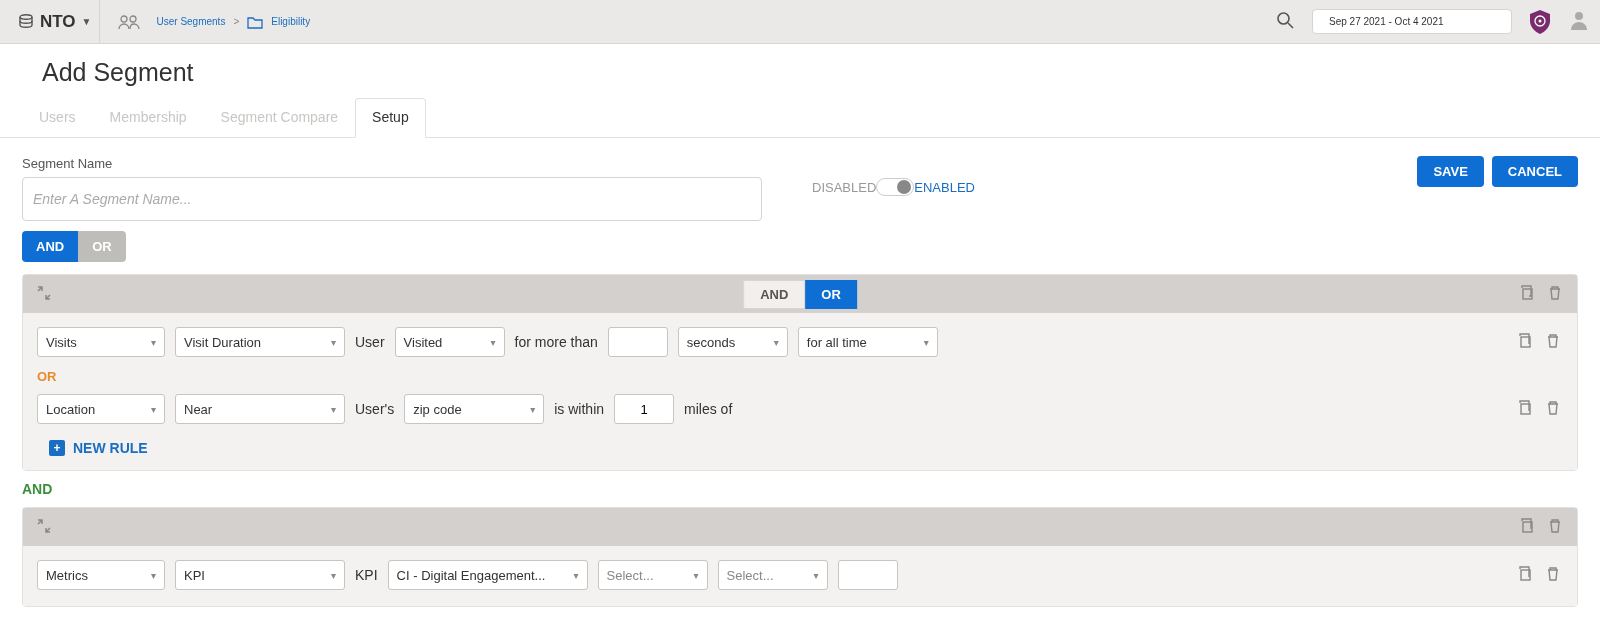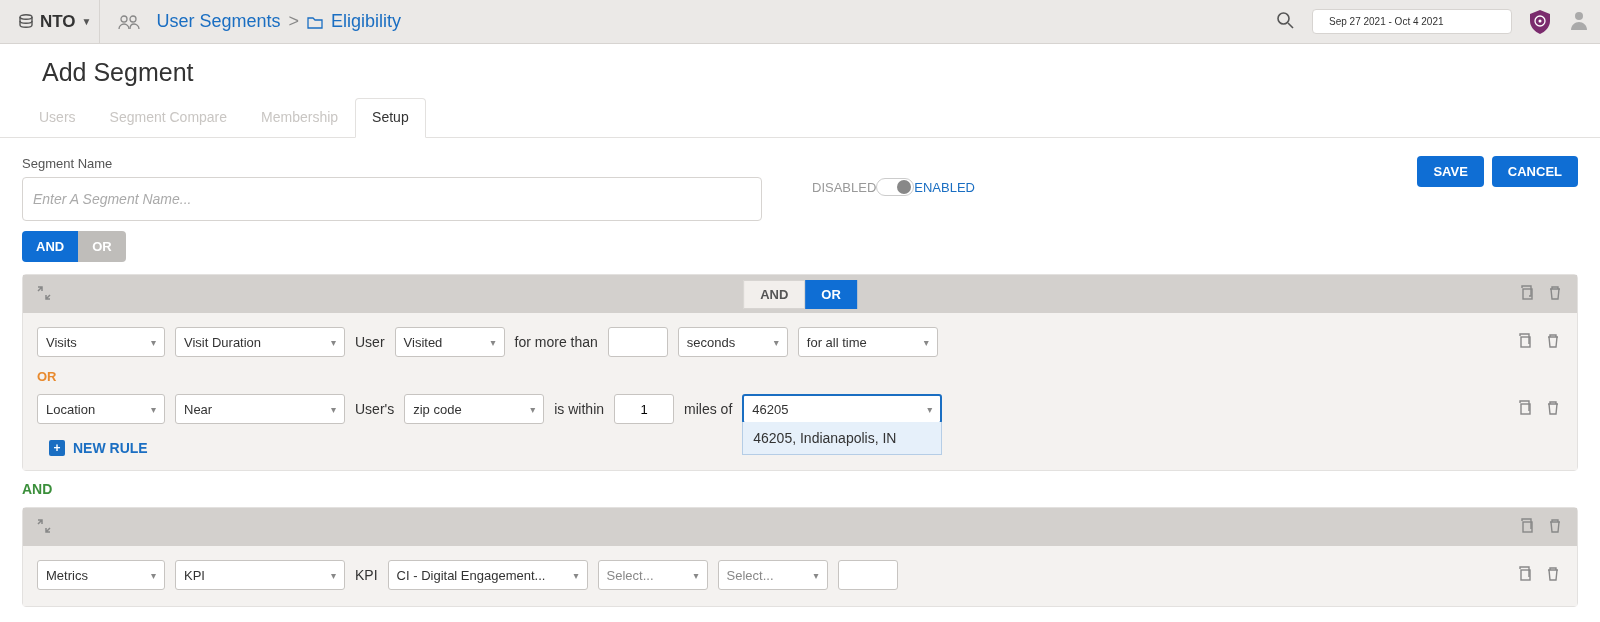--- a/index.html
+++ b/index.html
@@ -4,21 +4,21 @@
 <style>
   * { box-sizing: border-box; margin: 0; padding: 0; font-family: -apple-system, BlinkMacSystemFont, "Segoe UI", Arial, sans-serif; }
   body { width: 1600px; height: 622px; background: #fff; overflow: hidden; }
 
   
   .topbar { height: 44px; background: #ebe9e7; border-bottom: 1px solid #d7d4d1; display: flex; align-items: center; padding: 0 10px; }
   .topbar-left { display: flex; align-items: center; gap: 10px; justify-content: flex-end; }
   .db-icon svg { display:block; }
   .org-picker { display:flex; align-items:center; gap:6px; font-weight:600; font-size:17px; color:#333; cursor:pointer; padding:0 8px; height:44px; border-right:1px solid #d7d4d1;}
   .people-icon svg { display:block; }
-  .breadcrumb { display:flex; align-items:center; gap:8px; font-size:18px; margin-left:6px;}
+  .breadcrumb { display:flex; align-items:center; gap:8px; font-size:10px; margin-left:6px;}
   .breadcrumb a { color:#1a6ec2; text-decoration:none; }
   .breadcrumb .sep { color:#888; }
   .folder-icon svg { display:block;}
   .topbar-right { margin-left:auto; display:flex; align-items:center; gap:14px; }
   .search-btn { background:none; border:none; cursor:pointer; padding:4px;}
   .daterange { border:1px solid #d7d4d1; background:#fff; border-radius:4px; padding:6px 16px; font-size:10px; color:#333; min-width:200px; }
   .shield-badge { width:28px; height:28px; display:flex; align-items:center; justify-content:center;}
   .user-avatar { color:#888; cursor:pointer;}
   .page-title { font-size:25px; color:#333; padding:14px 22px 10px 42px; font-weight:400;}
   .tabs { display:flex; border-bottom:1px solid #e3e1df; padding:0 22px;}
@@ -138,22 +138,22 @@
           <path d="M3 21c0-5 4-8 8-8s8 3 8 8" fill="#aaa"></path>
         </svg>
     </span>
   </div>
 </div>
 
 <div class="page-title">Add Segment</div>
 
 <div class="tabs">
   <div class="tab">Users</div>
+  <div class="tab">Membership</div>
   <div class="tab">Segment Compare</div>
-  <div class="tab">Membership</div>
   <div class="tab active enabled">Setup</div>
 </div>
 
 <div class="form-hdr">
   <div class="seg-name-block">
     <label class="seg-name-label">Segment Name</label>
     <input class="seg-name-input" placeholder="Enter A Segment Name..." style="">
   </div>
   <div class="toggle-block">
     <span class="toggle-label-off">DISABLED</span>
@@ -219,25 +219,20 @@
     <div class="or-sep">OR</div>
 
     <div class="rule-row">
       <div class="ctl select w128">Location</div>
       <div class="ctl select w170">Near</div>
       <span class="txt-inline">User's</span>
       <div class="ctl select w140">zip code</div>
       <span class="txt-inline">is within</span>
       <input class="input-num" value="1" style="">
       <span class="txt-inline">miles of</span>
-      <div class="ctl select w200 zip-select">
-        <span>46205</span>
-        <div class="zip-dropdown">46205, Indianapolis, IN</div>
-        <span class="cursor-arrow">➤</span>
-      </div>
       <div class="row-actions">
         <button class="icon-btn"><span><svg width="16" height="16" viewBox="0 0 16 16">
                 <rect x="4" y="4" width="9" height="10" fill="none" stroke="#888" stroke-width="1.4"></rect>
                 <path d="M3 3 V1 h9 v10" fill="none" stroke="#888" stroke-width="1.4"></path>
               </svg></span></button>
         <button class="icon-btn"><span><svg width="16" height="16" viewBox="0 0 16 16">
                 <path d="M3 4h10 M5 4V2h6v2 M4 4l1 10h6l1-10" fill="none" stroke="#888" stroke-width="1.4"></path>
               </svg></span></button>
       </div>
     </div>

